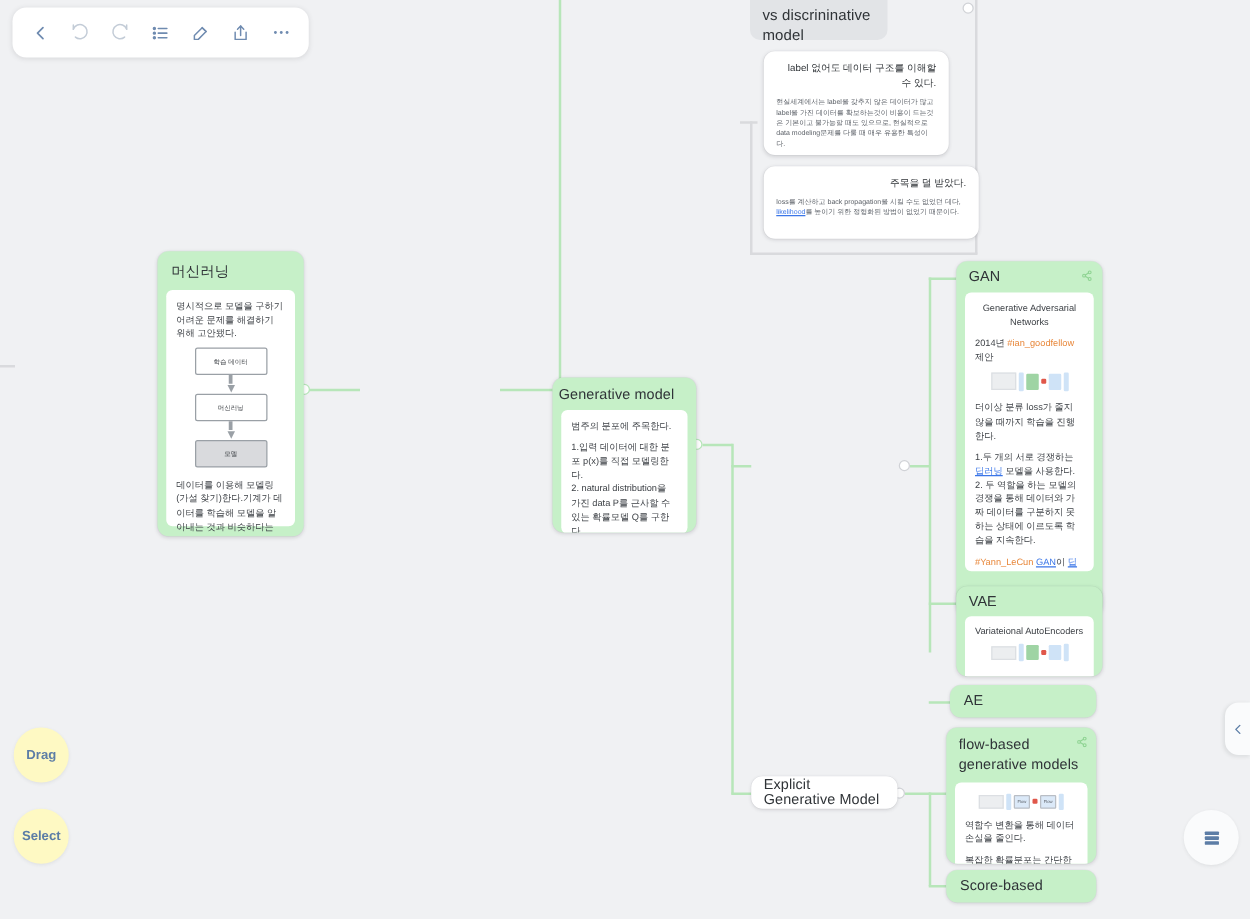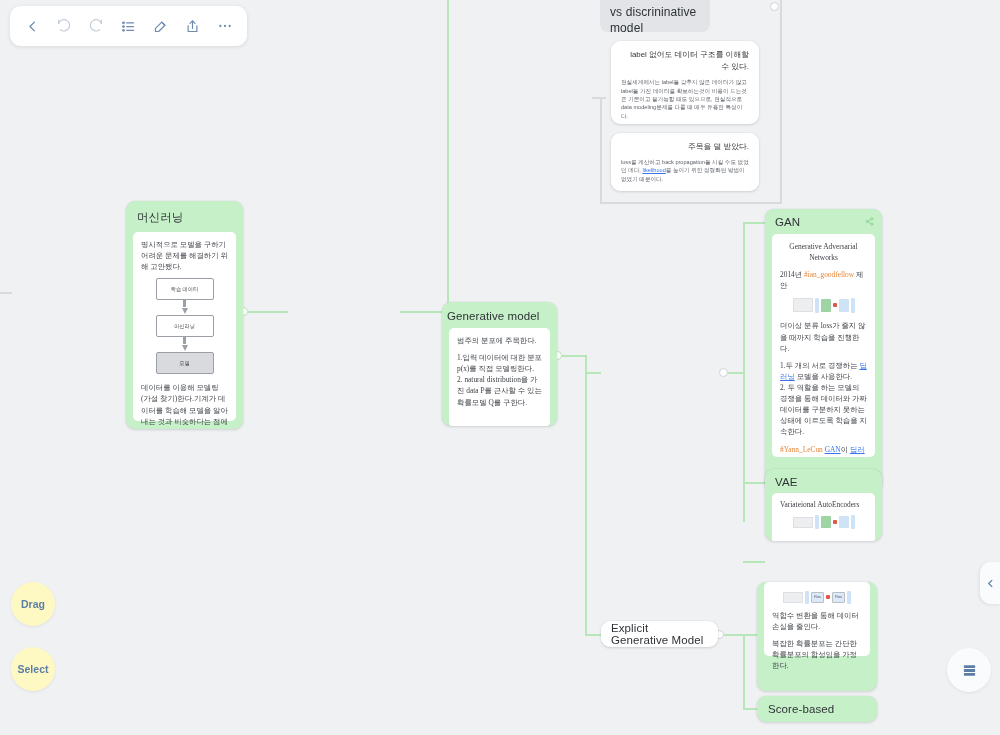--- a/index.html
+++ b/index.html
@@ -30,21 +30,21 @@
   .gcard .gbody{background:#fff;margin:0 7px 7px;border-radius:5px;padding:8px 9px;}
 
   
   .gbox{background:#c6f0c8;}
 
   
   .wcard{background:#fff;border-radius:9px;}
 
   .title{font-size:11.5px;color:#2f3337;font-weight:400;letter-spacing:.1px;}
   .big{font-size:12px;}
-  .txt{font-size:7.4px;line-height:1.5;color:#3b3f44;font-family:Liberation Serif, serif;}
+  .txt{font-size:7.4px;line-height:1.5;color:#3b3f44;}
   .txt2{font-size:7.8px;line-height:1.55;color:#33373c;text-align:right;}
   .mini{font-size:5.6px;line-height:1.5;color:#5a5f66;}
   .lnk{color:#3b76e8;text-decoration:underline;word-break:break-all;}
   .hash{color:#e8873a;}
   .lnkb{color:#3b76e8;text-decoration:underline;margin-top:48px;}
 
   
   #toolbar{position:absolute;left:10px;top:6px;width:237px;height:40px;
            background:#fff;border-radius:11px;display:flex;align-items:center;
            justify-content:space-around;padding:0 6px;box-sizing:border-box;
@@ -121,21 +121,21 @@
 
   <div class="node" style="left:600px;top:-30px;width:110px;height:62px;background:#e2e4e7;border-radius:0 0 8px 8px;">
     <div class="title big" style="padding:34px 10px 0;line-height:1.35;">vs discrininative model</div>
   </div>
 
   <div class="node wcard shadow" style="left:611px;top:41px;width:148px;height:83px;padding:8px 10px;">
     <div class="txt2" style="margin-bottom:5px;color:#2f3337;">label 없어도 데이터 구조를 이해할 수 있다.</div>
     <div class="mini">현실세계에서는 label을 갖추지 않은 데이터가 많고 label을 가진 데이터를 확보하는것이 비용이 드는것은 기본이고 불가능할 때도 있으므로, 현실적으로 data modeling문제를 다룰 때 매우 유용한 특성이다.</div>
   </div>
 
-  <div class="node wcard shadow" style="left:611px;top:133px;width:148px;height:58px;padding:8px 10px;">
+  <div class="node wcard shadow" style="left:611px;top:133px;width:172px;height:58px;padding:8px 10px;">
     <div class="txt2" style="margin-bottom:5px;color:#2f3337;">주목을 덜 받았다.</div>
     <div class="mini"><span>loss를 계산하고 back propagation을 시킬 수도 없었던 데다, </span><span class="lnkb">likelihood</span><span>를 높이기 위한 정형화된 방법이 없었기 때문이다.</span></div>
   </div>
 
   <div class="node gcard shadow" style="left:126px;top:201px;width:117px;height:228px;">
     <div class="ghead">
       <span class="title">머신러닝</span>
     </div>
     <div class="gbody" style="height:175px;padding:7px 8px;">
       <div class="txt">명시적으로 모델을 구하기 어려운 문제를 해결하기 위해 고안됐다.</div>
@@ -217,22 +217,37 @@
         <span style="width:18px;height:9px;background:#eceef0;border:.5px solid #dcdfe3;"></span>
         <span class="bar" style="width:4px;height:14px;background:#cfe3f7;"></span>
         <span class="bar" style="width:10px;height:12px;background:#9fd4a4;"></span>
         <span class="bar" style="width:4px;height:4px;background:#e0574a;border-radius:1px;"></span>
         <span class="bar" style="width:10px;height:12px;background:#cfe3f7;"></span>
         <span class="bar" style="width:4px;height:14px;background:#cfe3f7;"></span>
       </div>
     </div>
   </div>
 
+  <div class="node gbox shadow" style="left:760px;top:548px;width:117px;height:26px;display:flex;align-items:center;padding:0 11px;border-radius:9px;">
+    <span class="title">AE</span>
+  </div>
 
   <div class="node gcard shadow" style="left:757px;top:582px;width:120px;height:109px;">
+    <div class="ghead" style="padding:7px 10px 6px;position:relative;line-height:1.35;">
+      <span class="title">flow-based generative models</span>
+      <span style="position:absolute;right:7px;top:6px;">
+        <svg width="9" height="9" viewBox="0 0 24 24" fill="none" stroke="#8fd493" stroke-width="2.4" stroke-linecap="round" stroke-linejoin="round">
+          <circle cx="18" cy="5" r="3"></circle>
+            <circle cx="6" cy="12" r="3"></circle>
+            <circle cx="18" cy="19" r="3"></circle>
+          <line x1="8.6" y1="10.6" x2="15.4" y2="6.4"></line>
+            <line x1="8.6" y1="13.4" x2="15.4" y2="17.6"></line>
+        </svg>
+      </span>
+    </div>
     <div class="gbody" style="height:62px;padding:6px 8px;">
       <div class="thumb" style="height:16px;margin:1px 0 5px;">
         <span style="width:18px;height:9px;background:#eceef0;border:.5px solid #dcdfe3;"></span>
         <span class="bar" style="width:4px;height:13px;background:#cfe3f7;"></span>
         <span class="pbox" style="position:static;width:11px;height:9px;background:#dbe9f8;">Flow</span>
         <span class="bar" style="width:4px;height:4px;background:#e0574a;border-radius:1px;"></span>
         <span class="pbox" style="position:static;width:11px;height:9px;background:#dbe9f8;">Flow</span>
         <span class="bar" style="width:4px;height:13px;background:#cfe3f7;"></span>
       </div>
       <div class="txt" style="margin-bottom:6px;">역함수 변환을 통해 데이터 손실을 줄인다.</div>

